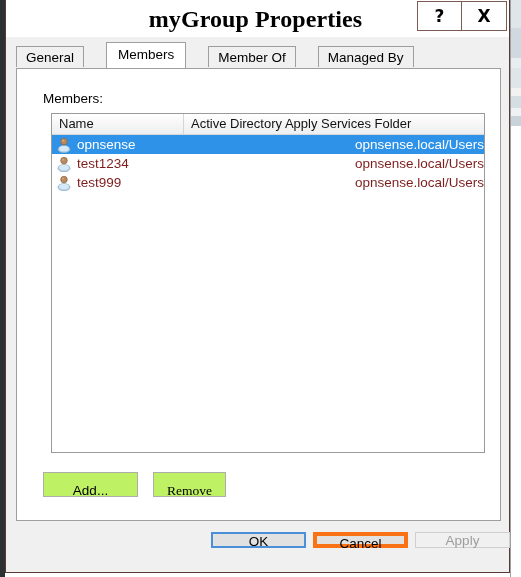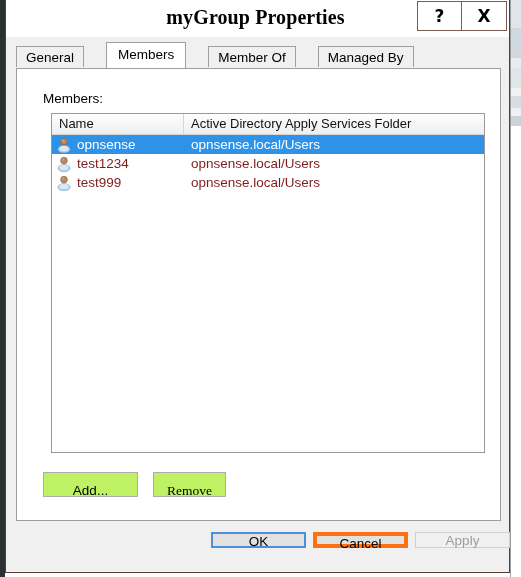--- a/index.html
+++ b/index.html
@@ -54,21 +54,21 @@
     height: 36px;
     background: #ffffff;
     border-bottom: 1px solid #ffffff;
   }
   .title-text {
     position: absolute;
     left: 0; right: 4px; top: 6px;
     text-align: center;
     font-family: "Liberation Serif", serif;
     font-weight: bold;
-    font-size: 20px;
+    font-size: 24px;
     color: #000000;
     letter-spacing: 0.1px;
   }
   .caption-buttons {
     position: absolute;
     right: 2px;
     top: 1px;
     display: flex;
   }
   .cap-btn {
@@ -189,21 +189,21 @@
     line-height: 19px;
     box-sizing: border-box;
     overflow: hidden;
     white-space: nowrap;
   }
   .cell.c0 {
     width: 132px;
     padding-left: 25px;
     position: relative;
   }
-  .cell.c1 { flex: 1; padding-left: 7px; }
+  .cell.c1 { flex: 1; padding-left: 7px; text-align: right; }
 
   .user-icon {
     position: absolute;
     left: 4px;
     top: 2px;
     width: 16px;
     height: 16px;
   }
 
   

